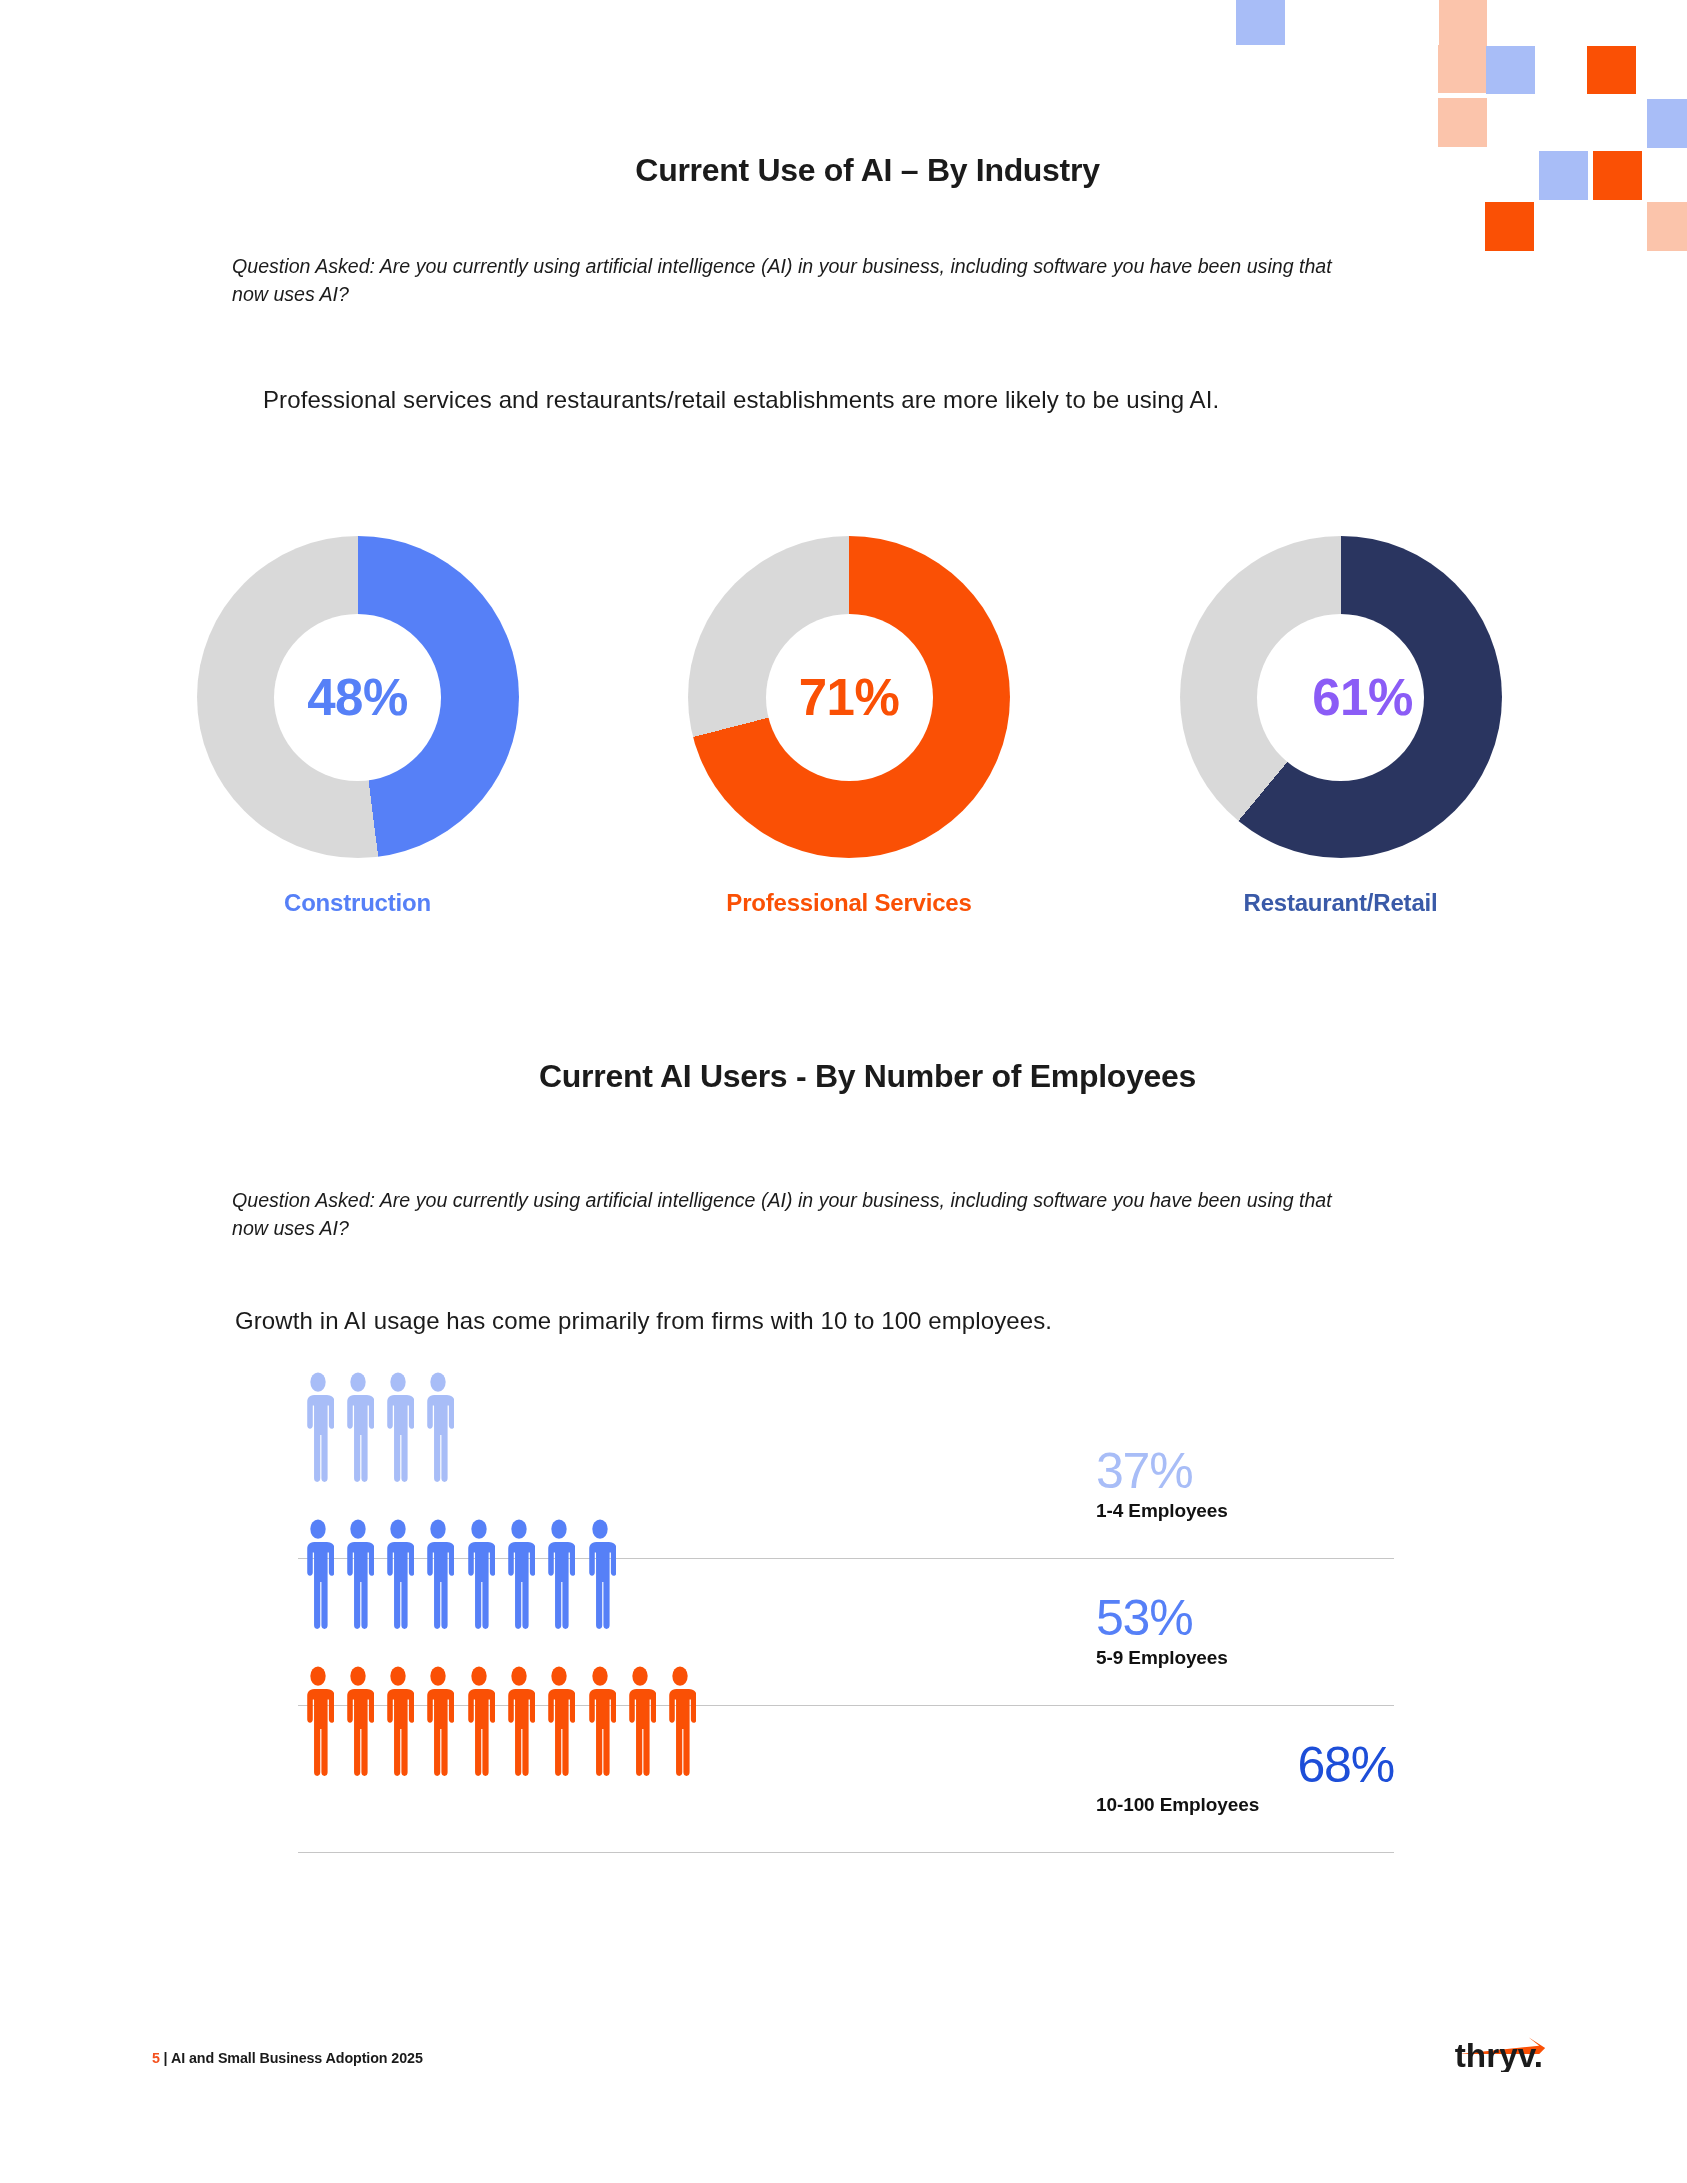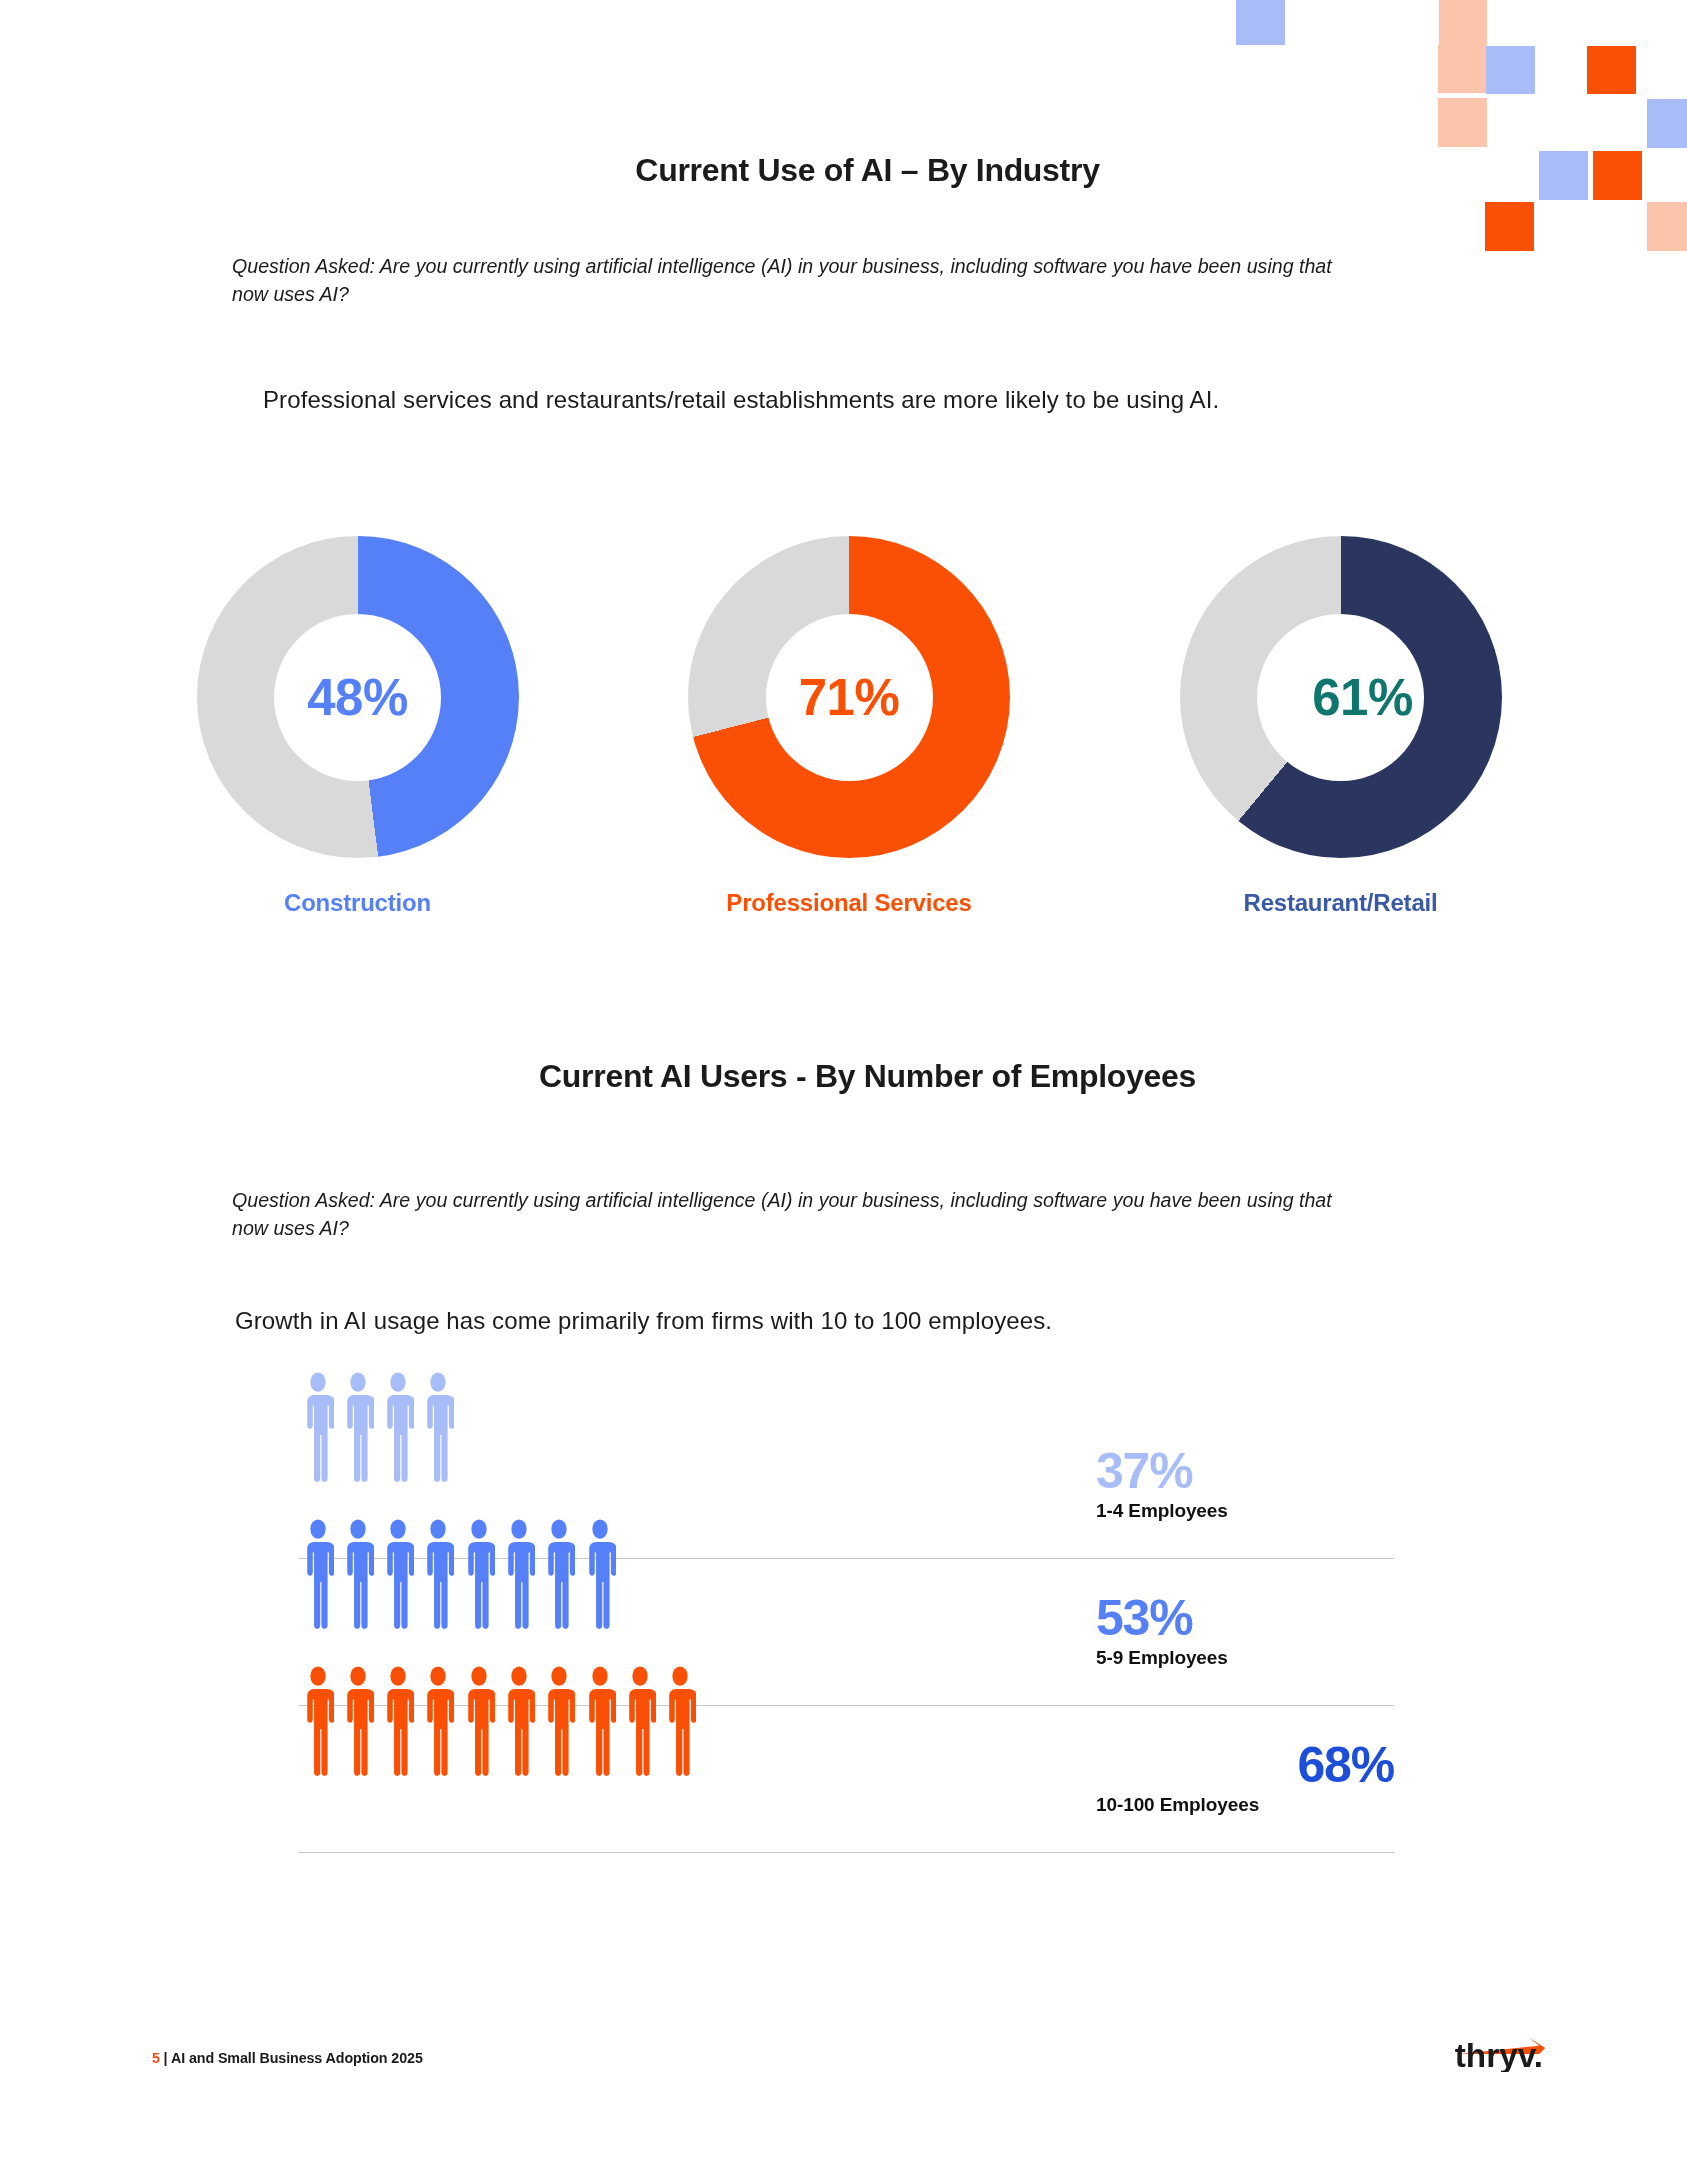--- a/index.html
+++ b/index.html
@@ -90,21 +90,21 @@
     display:flex;align-items:center;
     border-bottom:1.8px solid #c6c6c6;
     height:147px;
     box-sizing:border-box;
   }
   .picto-row.first{border-top:none;}
   .people{flex:0 0 auto;display:flex;align-items:flex-end;gap:8.3px;padding-left:3.6px;}
   .person{width:32px;height:0;position:relative;}
   .person svg{position:absolute;bottom:0;left:0;width:32px;height:113px;}
   .picto-right{margin-left:auto;width:298px;padding-left:8.3px;}
-  .picto-pct{font-size:50px;font-weight:bold;line-height:0.95;letter-spacing:-1.2px;}
+  .picto-pct{font-size:50px;font-weight:normal;line-height:0.95;letter-spacing:-1.2px;}
   .picto-cap{font-size:19px;font-weight:bold;color:#111;margin-top:4.8px;letter-spacing:-0.1px;}
 
   
   #footer{position:absolute;left:152px;bottom:117px;font-size:14.3px;font-weight:bold;letter-spacing:-0.1px;}
   #footer .pg{color:#f4511e;}
   #footer .sep{color:#1b1b1b;padding:0 3.6px;}
   #logo{position:absolute;right:124px;bottom:111px;width:113px;height:42px;}
 </style>
 </head>
 <body>
@@ -142,21 +142,21 @@
         <div class="donut" style="background: conic-gradient(rgb(250, 80, 5) 0deg, rgb(250, 80, 5) 255.6deg, rgb(217, 217, 217) 255.6deg, rgb(217, 217, 217) 360deg); justify-content: center;">
           <div class="hole">
             <span class="pct" style="color: rgb(250, 80, 5);">71%</span>
           </div>
         </div>
         <div class="donut-label" style="color: rgb(250, 80, 5);">Professional Services</div>
       </div>
       <div class="donut-cell">
         <div class="donut" style="background: conic-gradient(rgb(42, 53, 96) 0deg, rgb(42, 53, 96) 219.6deg, rgb(217, 217, 217) 219.6deg, rgb(217, 217, 217) 360deg);">
           <div class="hole">
-            <span class="pct" style="color: #0f766e; margin-left: 44px;">61%</span>
+            <span class="pct" style="color: #8b5cf6; margin-left: 44px;">61%</span>
           </div>
         </div>
         <div class="donut-label" style="color: rgb(58, 90, 168);">Restaurant/Retail</div>
       </div>
     </div>
 
   <div class="sec-title" id="title2">Current AI Users - By Number of Employees</div>
   <div class="question" id="question2">Question Asked: Are you currently using artificial intelligence (AI) in your business, including software you have been using that now uses AI?</div>
   <div class="headline" id="headline2">Growth in AI usage has come primarily from firms with 10 to 100 employees.</div>
 

